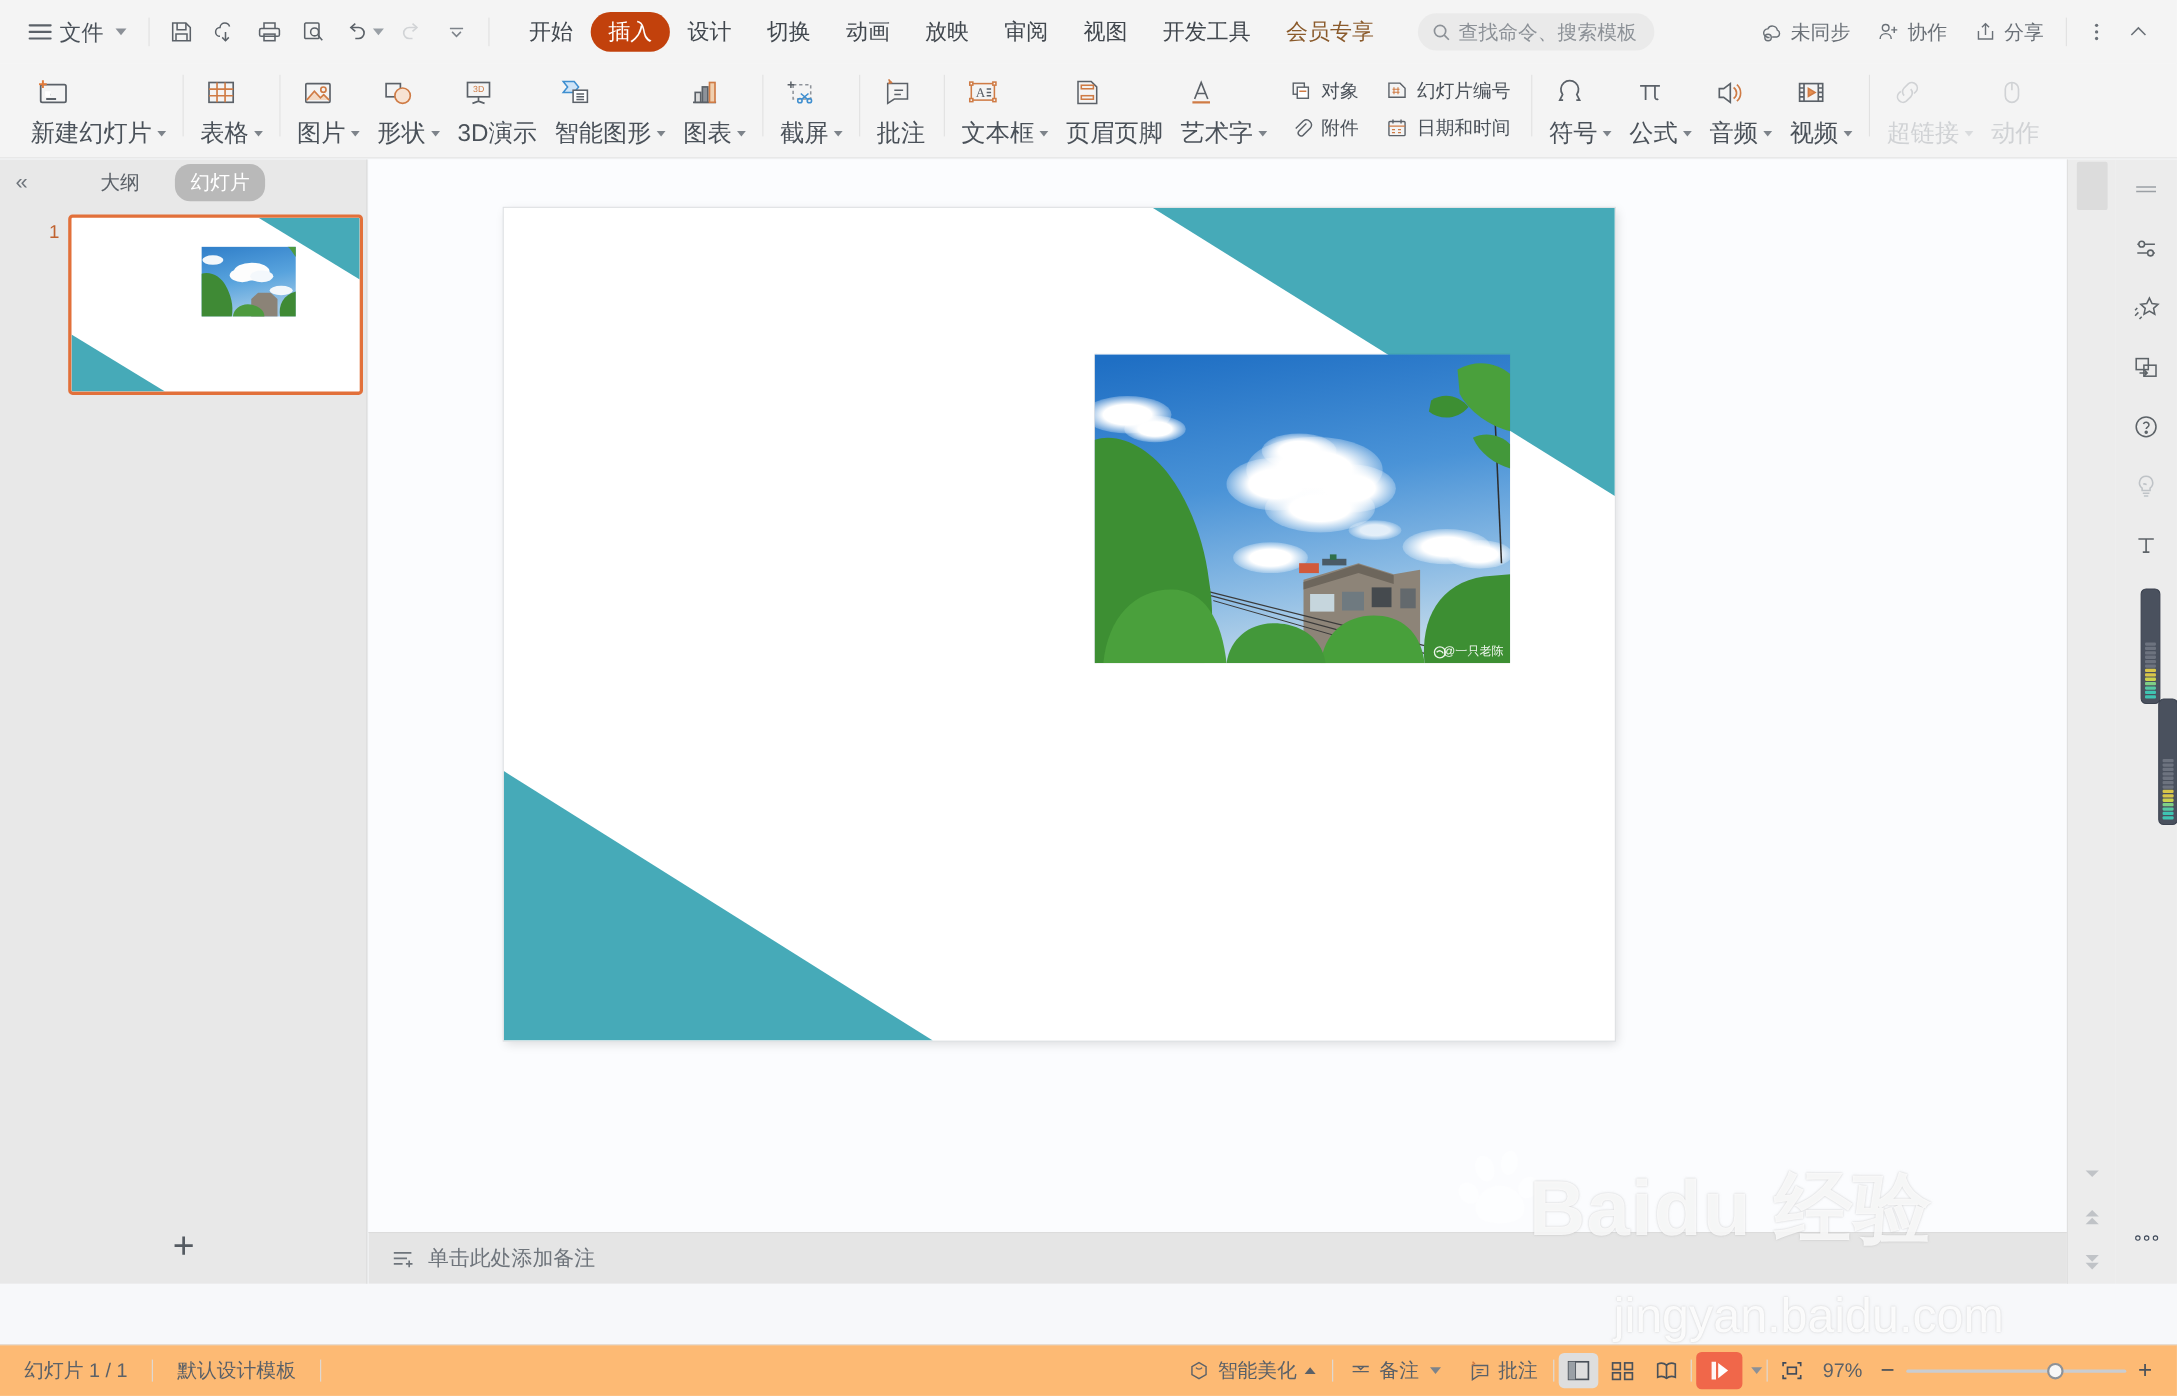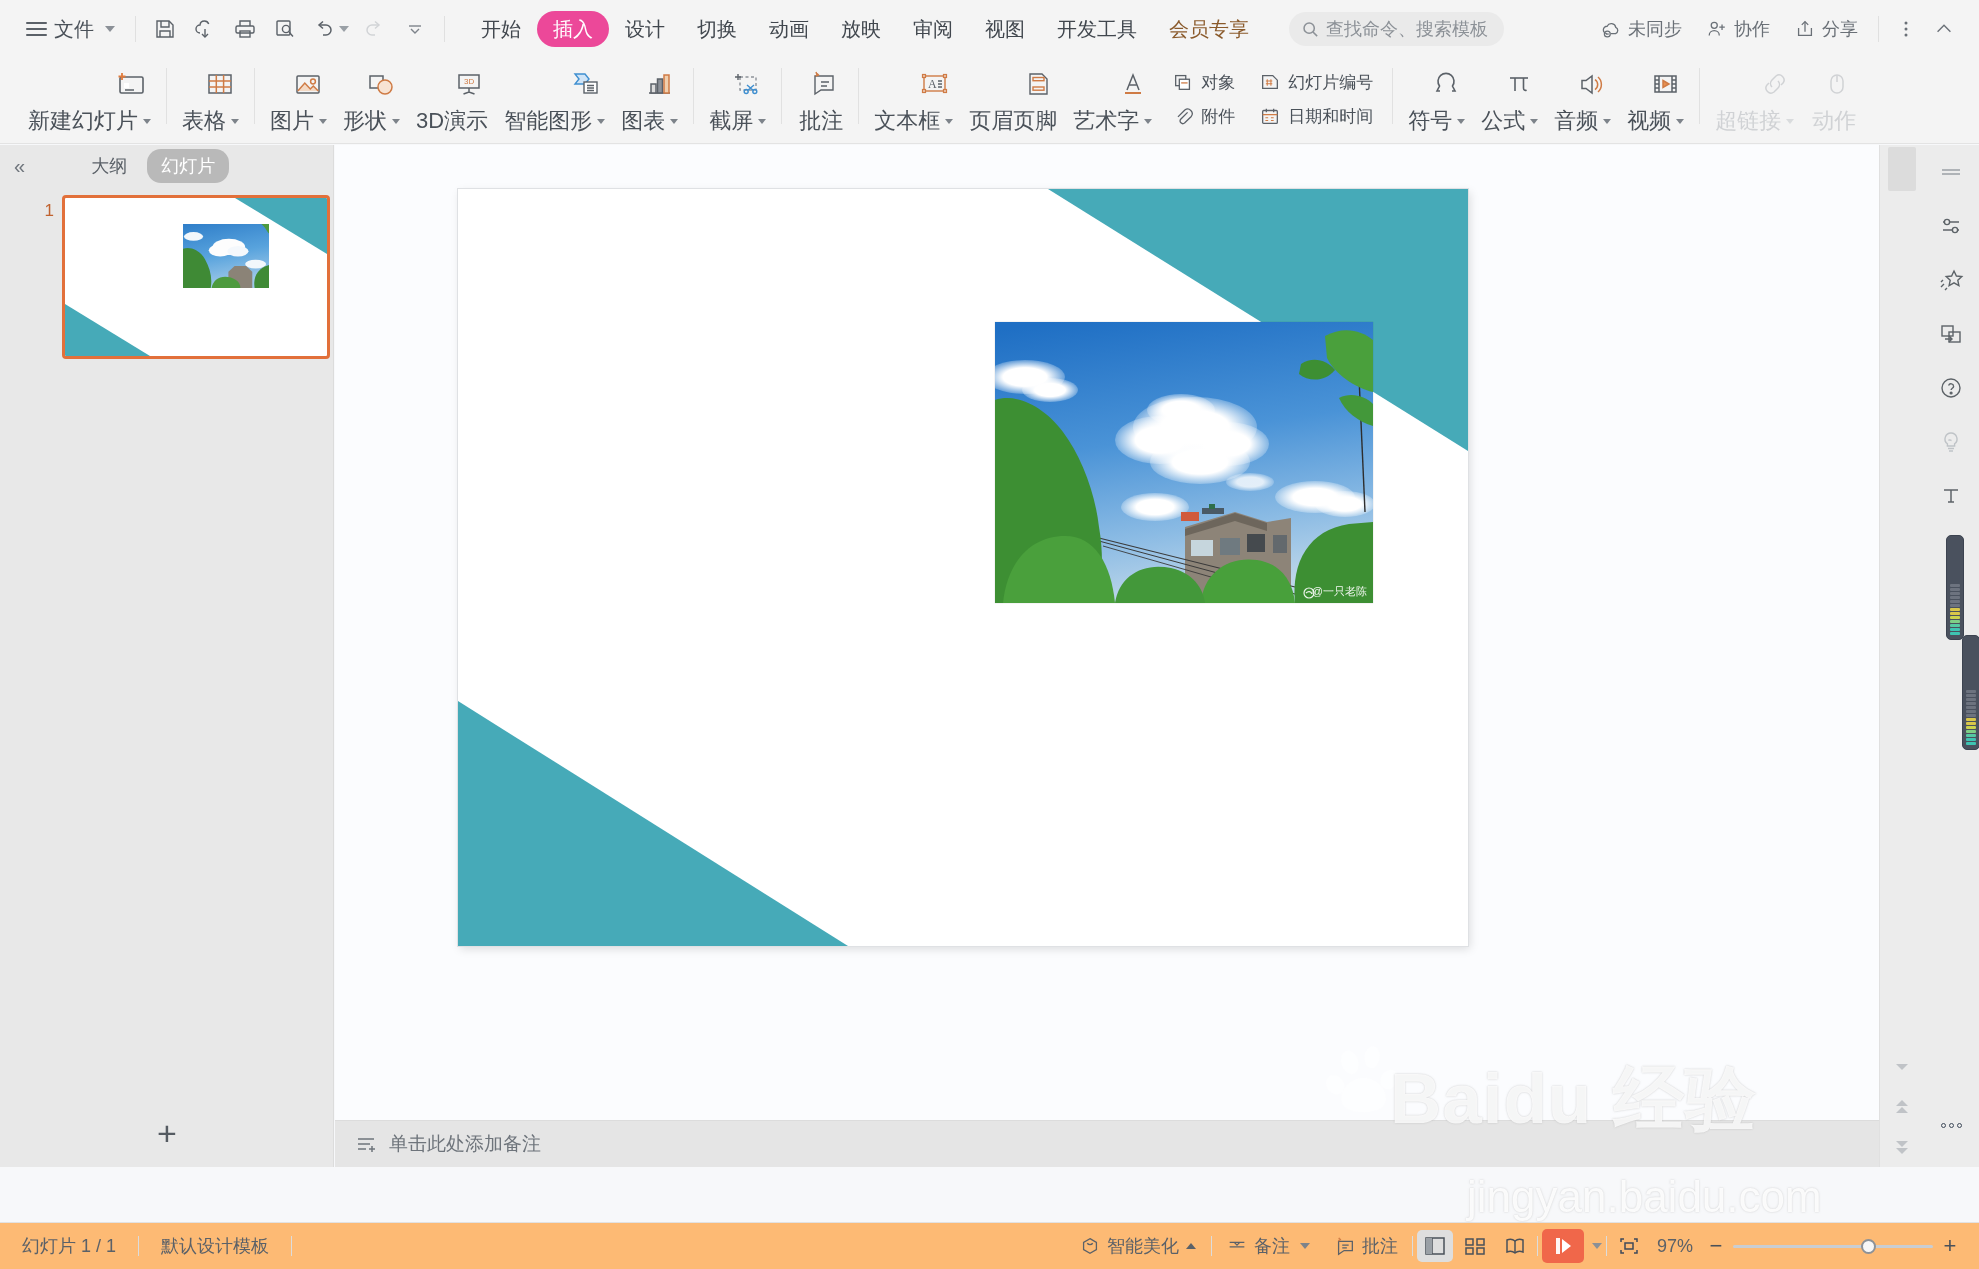--- a/index.html
+++ b/index.html
@@ -36,21 +36,21 @@
     border-radius: 4px; cursor: pointer;
   }
   .qa-btn.disabled { opacity: .38; }
   .qa-btn.withcaret { width: 48px; }
 
   .tabs { display: flex; align-items: center; height: 100%; margin-left: 14px; }
   .tab {
     padding: 0 16px; height: 36px; line-height: 36px; font-size: 20px; color: #41474e;
     border-radius: 18px; cursor: pointer; white-space: nowrap;
   }
-  .tab.active { background: #ec4899; color: #fff; font-weight: 500; }
+  .tab.active { background: #c2410c; color: #fff; font-weight: 500; }
   .tab.vip { color: #8a5a2b; }
 
   .searchbox {
     margin-left: 24px; height: 34px; border-radius: 17px; background: #eaeaea;
     display: flex; align-items: center; gap: 6px; padding: 0 16px 0 12px;
     color: #8c9197; font-size: 18px; cursor: text; white-space: nowrap;
   }
 
   .tb-right { margin-left: auto; display: flex; align-items: center; gap: 4px; padding-right: 18px; height: 100%; }
   .tb-right-item {
@@ -60,21 +60,21 @@
   .icon-btn { width: 34px; height: 34px; display: flex; align-items: center; justify-content: center;
               border-radius: 4px; cursor: pointer; color: #6a7077; }
 
   
   .ribbon {
     position: absolute; left: 0; top: 58px; width: 1979px; height: 86px;
     background: #f4f4f4; display: flex; align-items: flex-start; padding-left: 20px;
     border-bottom: 1px solid #e3e3e3;
   }
   .rb-item {
-    display: flex; flex-direction: column; align-items: flex-end; justify-content: flex-start;
+    display: flex; flex-direction: column; align-items: flex-start; justify-content: flex-start;
     min-width: 62px; padding: 4px 8px 0; cursor: pointer; border-radius: 4px; height: 82px;
   }
   .rb-item.disabled { opacity: .4; }
   .rb-ico { height: 44px; display: flex; align-items: center; justify-content: center; }
   .rb-label { font-size: 22px; color: #4a5159; white-space: nowrap; display: flex; align-items: center; gap: 3px; }
   .rb-label .caret-s { border-top-color: #7d838a; border-left-width: 4px; border-right-width: 4px; border-top-width: 5px; margin-left: 2px; }
   .rb-sep { width: 1px; height: 56px; background: #e1e1e1; margin: 10px 7px 0; }
   .rb-stack { display: flex; flex-direction: column; justify-content: center; padding: 8px 4px 0; gap: 2px; }
   .rb-row {
     display: flex; align-items: center; gap: 7px; padding: 4px 8px; border-radius: 4px;
@@ -84,21 +84,21 @@
   
   .workspace { position: absolute; left: 0; top: 145px; width: 1979px; height: 1069px; }
 
   
   .slidepanel {
     position: absolute; left: 0; top: 0; width: 334px; height: 1022px;
     background: #e8e8e8; border-right: 1px solid #dcdcdc;
   }
   .sp-head { display: flex; align-items: center; height: 42px; padding: 0 14px; gap: 10px; }
   .collapse-ico { color: #6e747b; font-size: 20px; cursor: pointer; }
-  .sp-tabs { display: flex; gap: 6px; margin-left: 42px; }
+  .sp-tabs { display: flex; gap: 18px; margin-left: 42px; }
   .sp-tab { font-size: 18px; color: #5b6168; padding: 5px 14px; border-radius: 14px; cursor: pointer; }
   .sp-tab.active { background: #b9b9b9; color: #fff; }
 
   .thumb-wrap { padding: 8px 0 0 40px; display: flex; align-items: flex-start; gap: 8px; }
   .thumb-num { font-size: 17px; color: #c0622f; width: 14px; text-align: right; padding-top: 6px; }
   .thumb {
     width: 268px; height: 164px; background: #fff; position: relative;
     border: 3px solid #e2703a; border-radius: 4px; overflow: hidden; cursor: pointer;
   }
   .thumb-tri-tr { position: absolute; right: 0; top: 0; width: 0; height: 0;

